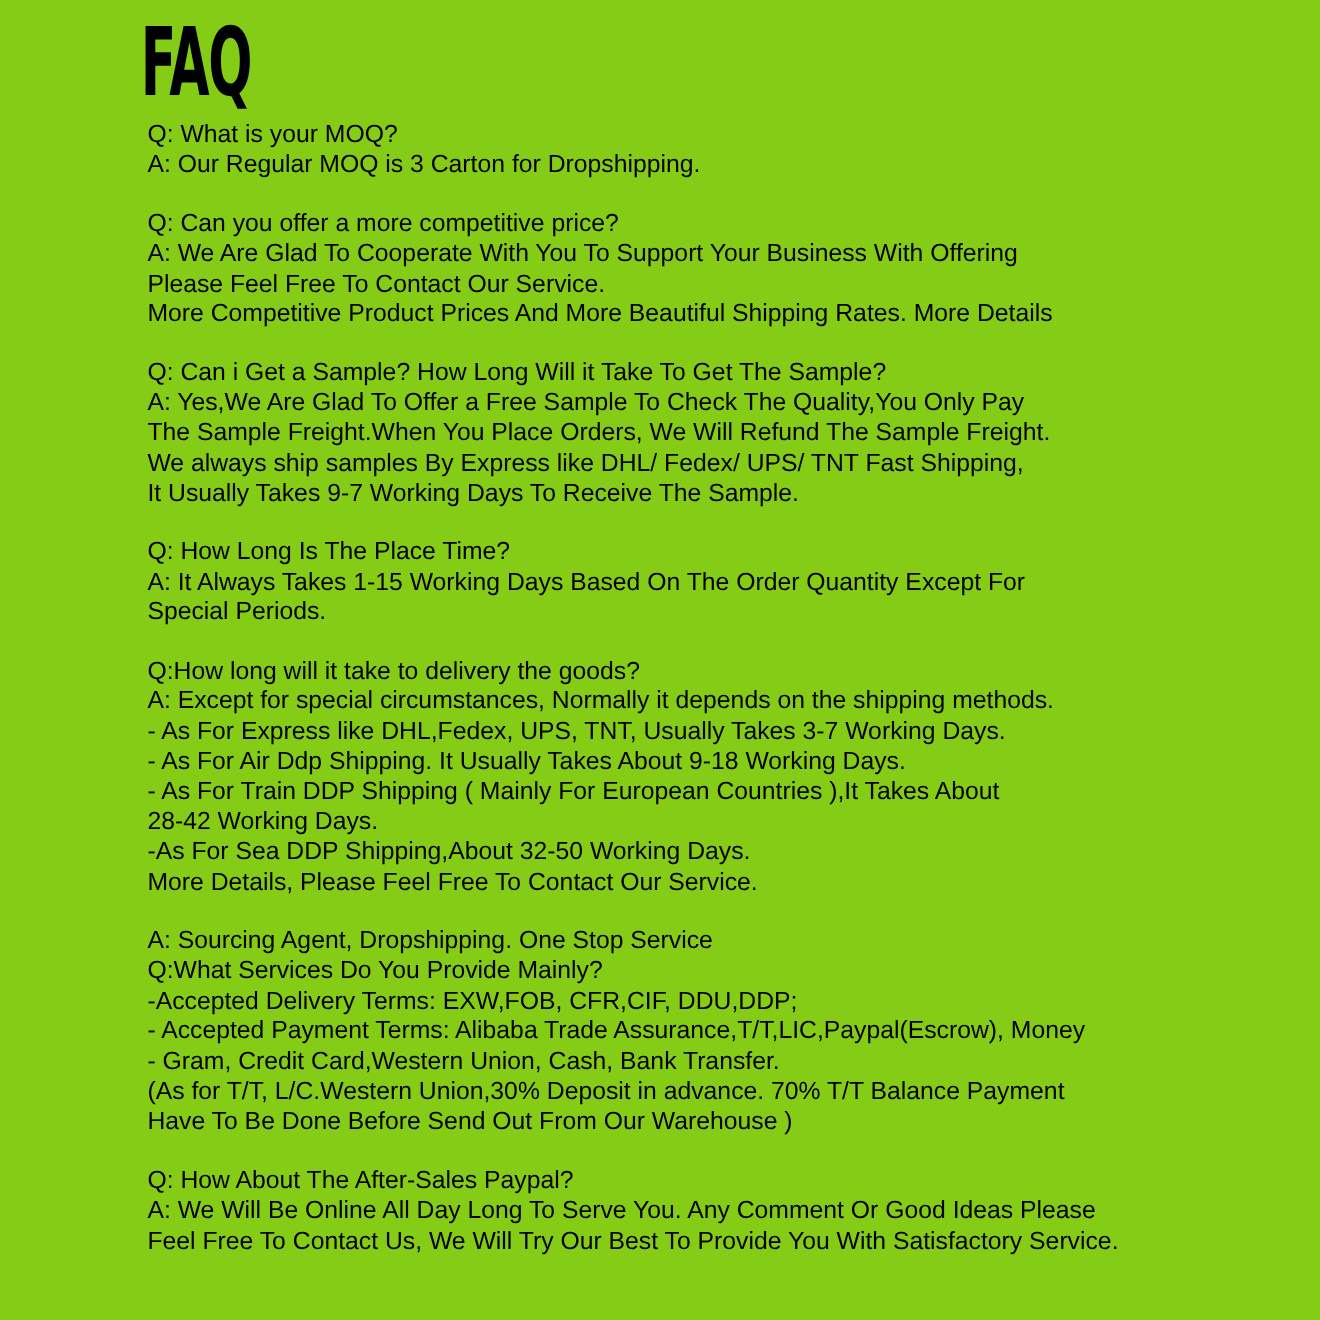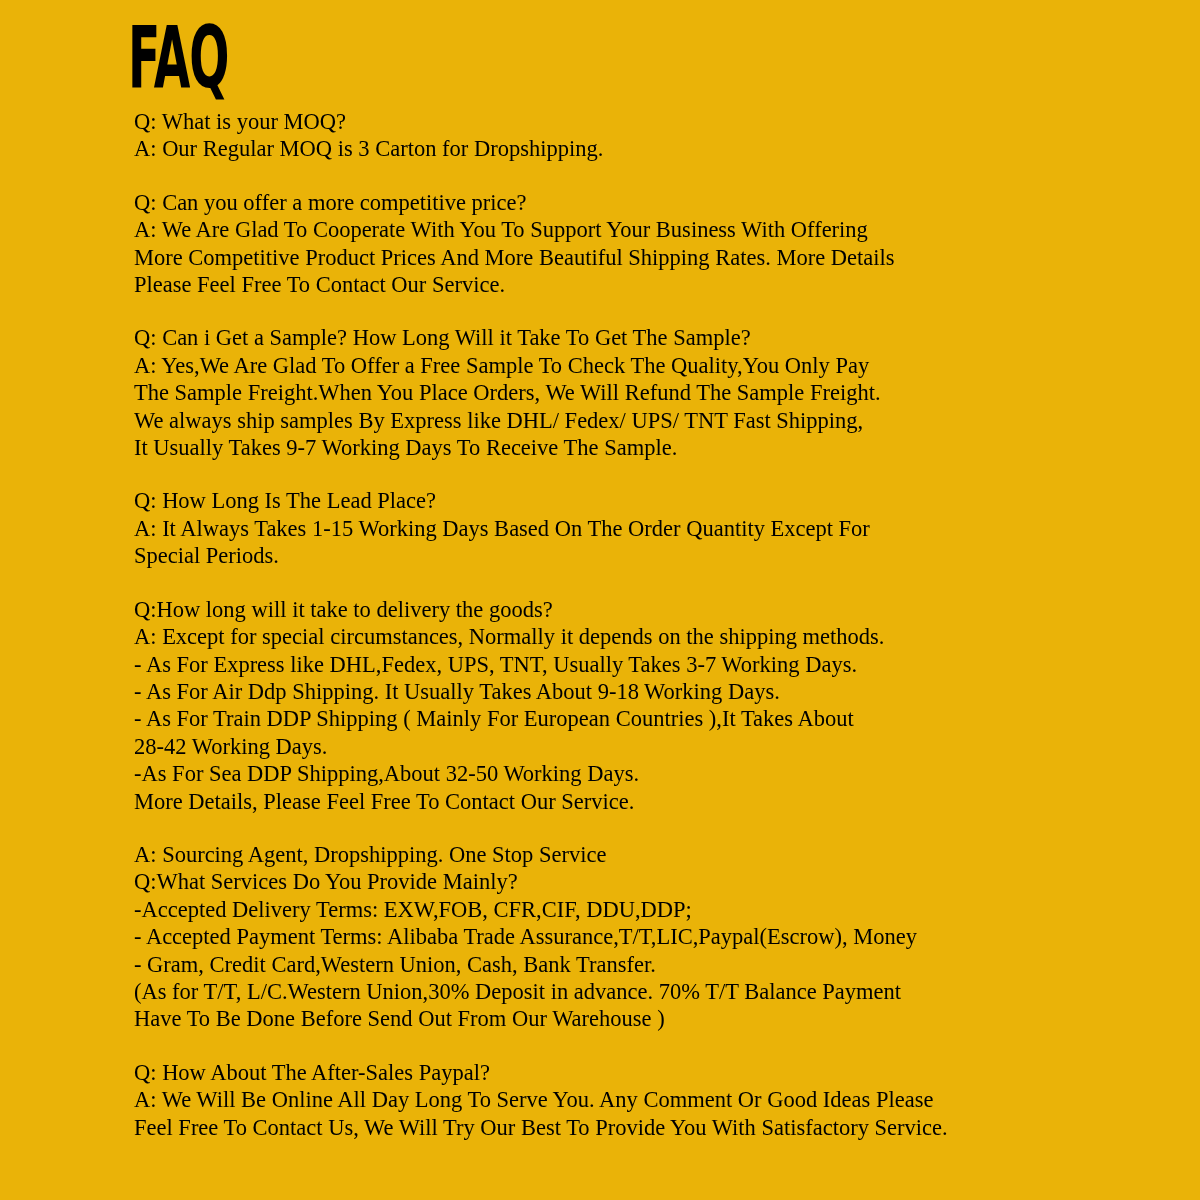--- a/index.html
+++ b/index.html
@@ -1,21 +1,21 @@
 <!DOCTYPE html>
 <html><head>
 <meta charset="utf-8">
 <style>
   * { margin: 0; padding: 0; box-sizing: border-box; }
   html, body { background: #ffffff; }
   .page {
     position: relative;
     width: 1200px;
     height: 1200px;
-    background: #eab308;
+    background: #84cc16;
     overflow: hidden;
     font-family: "Liberation Sans", sans-serif;
     color: #000000;
   }
   .faq-title {
     position: absolute;
     left: 128px;
     top: 14px;
     font-family: "DejaVu Sans", "Liberation Sans", sans-serif;
     font-weight: bold;
@@ -26,21 +26,21 @@
     transform-origin: left top;
     color: #000000;
     white-space: nowrap;
   }
   .content {
     position: absolute;
     left: 134px;
     top: 108px;
     width: 1040px;
   }
-  .qa { margin-bottom: 26px; font-family: Liberation Serif, serif; }
+  .qa { margin-bottom: 26px; }
   .qa:last-child { margin-bottom: 0; }
   .line {
     font-size: 22.5px;
     line-height: 27.4px;
     white-space: pre;
     color: #000000;
   }
 </style>
 </head>
 <body>
@@ -51,34 +51,34 @@
   <div class="content">
 
     <section class="qa">
       <div class="line">Q: What is your MOQ?</div>
       <div class="line">A: Our Regular MOQ is 3 Carton for Dropshipping.</div>
     </section>
 
     <section class="qa">
       <div class="line">Q: Can you offer a more competitive price?</div>
       <div class="line">A: We Are Glad To Cooperate With You To Support Your Business With Offering</div>
+      <div class="line">Please Feel Free To Contact Our Service.</div>
       <div class="line">More Competitive Product Prices And More Beautiful Shipping Rates. More Details</div>
-      <div class="line">Please Feel Free To Contact Our Service.</div>
     </section>
 
     <section class="qa">
       <div class="line">Q: Can i Get a Sample? How Long Will it Take To Get The Sample?</div>
       <div class="line">A: Yes,We Are Glad To Offer a Free Sample To Check The Quality,You Only Pay</div>
       <div class="line">The Sample Freight.When You Place Orders, We Will Refund The Sample Freight.</div>
       <div class="line">We always ship samples By Express like DHL/ Fedex/ UPS/ TNT Fast Shipping,</div>
       <div class="line">It Usually Takes 9-7 Working Days To Receive The Sample.</div>
     </section>
 
     <section class="qa">
-      <div class="line">Q: How Long Is The Lead Place?</div>
+      <div class="line">Q: How Long Is The Place Time?</div>
       <div class="line">A: It Always Takes 1-15 Working Days Based On The Order Quantity Except For</div>
       <div class="line">Special Periods.</div>
     </section>
 
     <section class="qa">
       <div class="line">Q:How long will it take to delivery the goods?</div>
       <div class="line">A: Except for special circumstances, Normally it depends on the shipping methods.</div>
       <div class="line">- As For Express like DHL,Fedex, UPS, TNT, Usually Takes 3-7 Working Days.</div>
       <div class="line">- As For Air Ddp Shipping. It Usually Takes About 9-18 Working Days.</div>
       <div class="line">- As For Train DDP Shipping ( Mainly For European Countries ),It Takes About</div>

